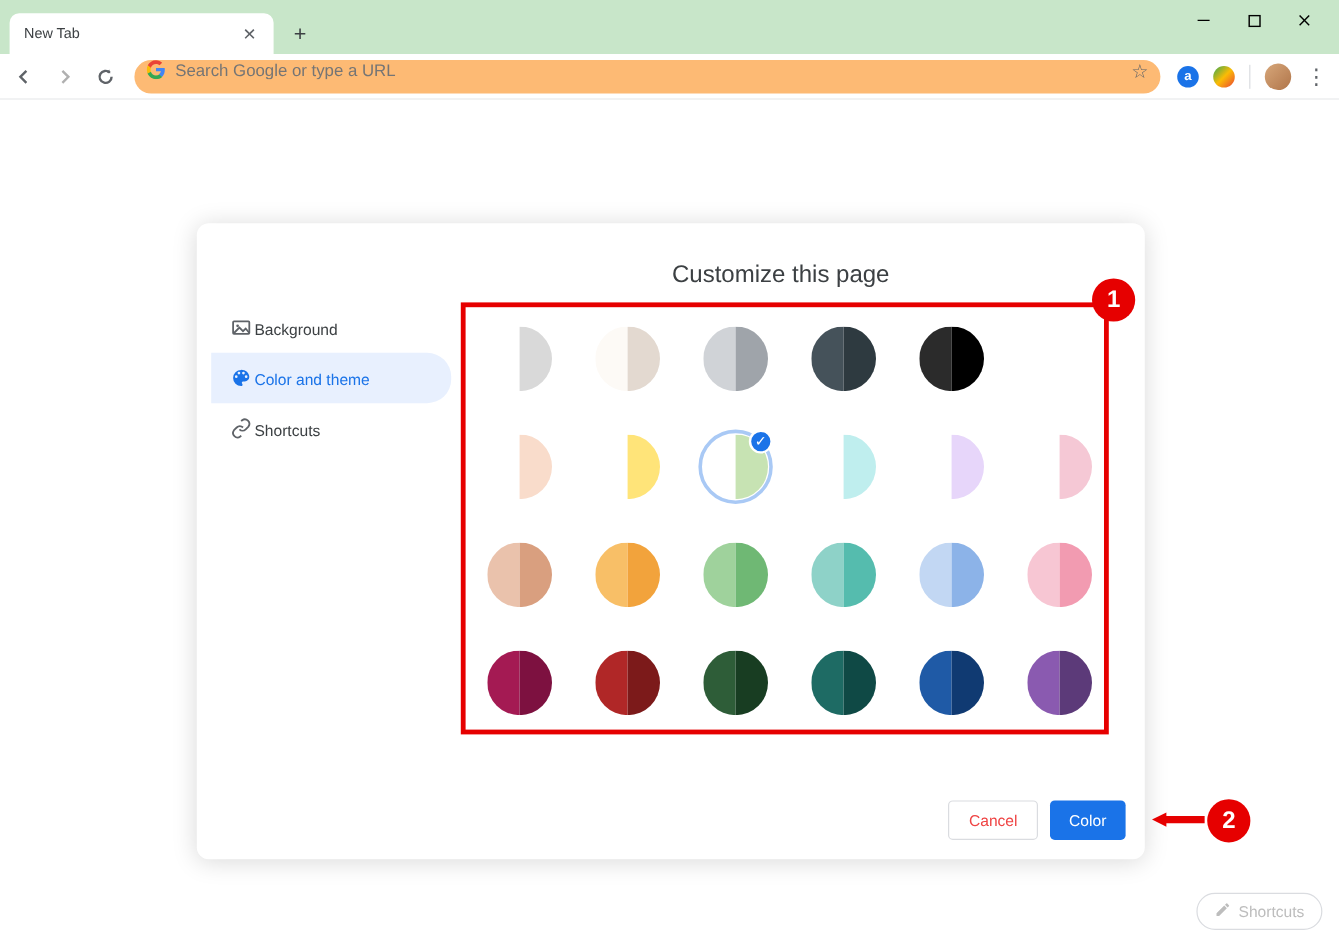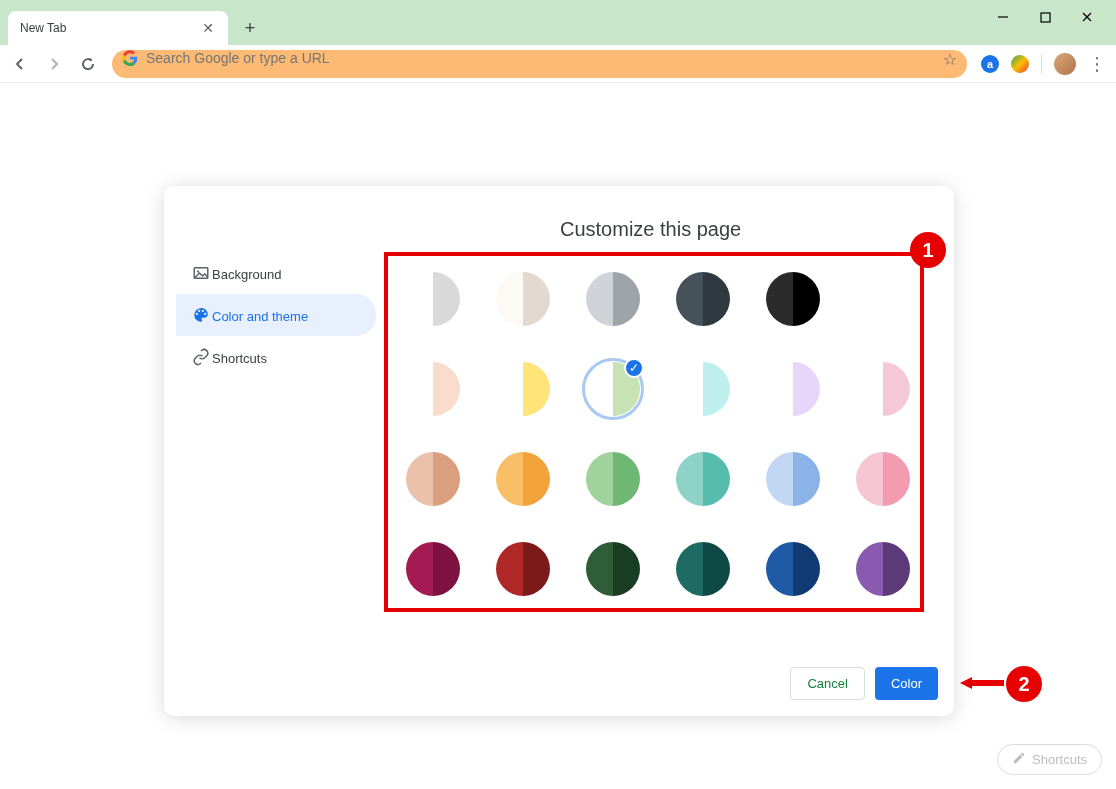--- a/index.html
+++ b/index.html
@@ -40,21 +40,21 @@
 .swatch .half-r { position:absolute; inset:0; clip-path: inset(0 0 0 50%); }
 .swatch.selected { outline:3px solid #a9c9f5; outline-offset:1px; }
 .check { position:absolute; top:-4px; right:-4px; width:20px; height:20px; background:#1a73e8; border-radius:50%; display:flex; align-items:center; justify-content:center; color:#fff; font-size:12px; border:2px solid #fff; }
 
 
 .badge { position:absolute; width:36px; height:36px; background:#e60000; color:#fff; border-radius:50%; display:flex; align-items:center; justify-content:center; font-size:20px; font-weight:600; }
 .arrow { position:absolute; width:44px; height:14px; }
 
 
 .dialog-footer { position:absolute; right:16px; bottom:16px; display:flex; gap:10px; }
-.btn { padding:8px 16px; border-radius:4px; font-size:13px; cursor:pointer; border:1px solid #dadce0; background:#fff; color:#15803d; }
+.btn { padding:8px 16px; border-radius:4px; font-size:13px; cursor:pointer; border:1px solid #dadce0; background:#fff; color:#ef4444; }
 .btn.primary { background:#1a73e8; color:#fff; border:none; }
 
 
 .customize-chip { position:absolute; right:14px; bottom:14px; background:#fff; border:1px solid #dadce0; border-radius:18px; padding:6px 14px; display:flex; align-items:center; gap:6px; color:#bdbdbd; font-size:13px; }
 </style>
 </head>
 <body>
 
 <div class="titlebar">
   <div class="tab">

